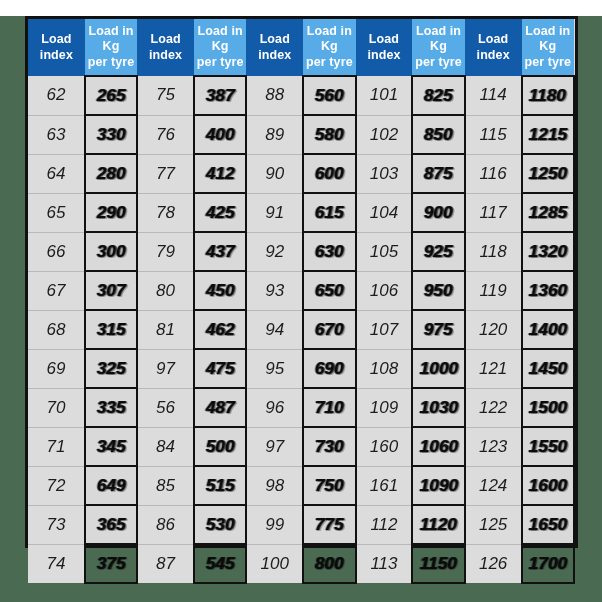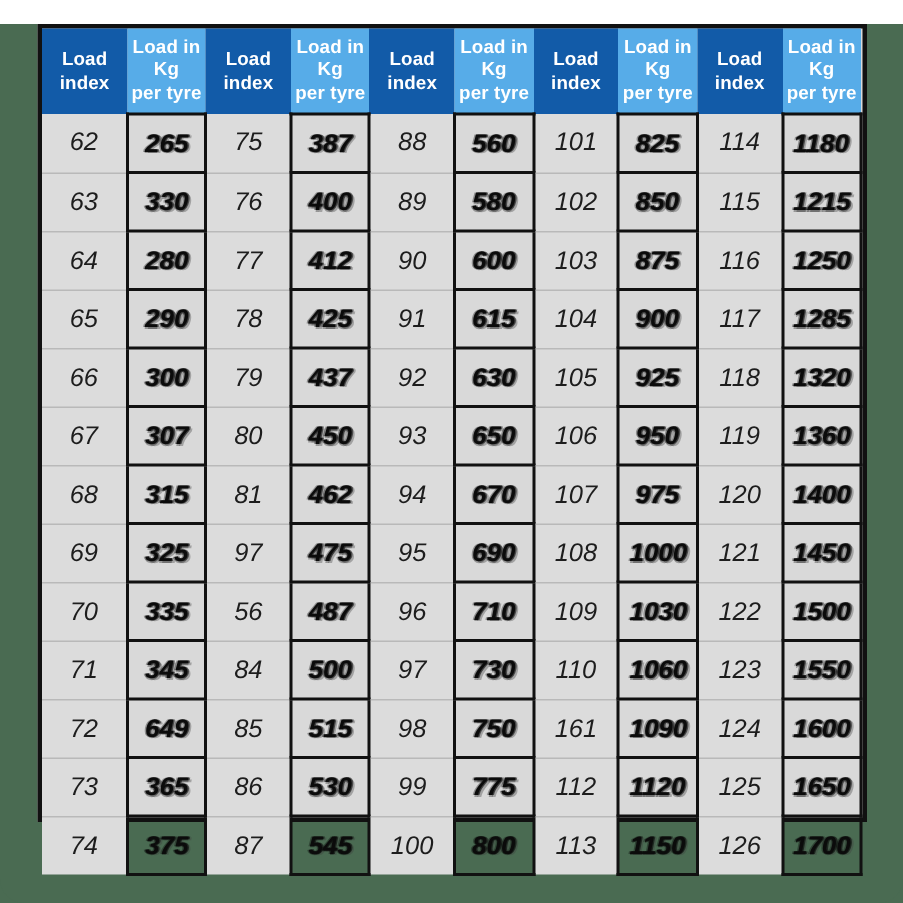--- a/index.html
+++ b/index.html
@@ -262,21 +262,21 @@
             <td class="idx"><span class="val">122</span></td>
             <td class="kg"><span class="val">1500</span></td>
           </tr>
           <tr class="body-row">
             <td class="idx"><span class="val">71</span></td>
             <td class="kg"><span class="val">345</span></td>
             <td class="idx"><span class="val">84</span></td>
             <td class="kg"><span class="val">500</span></td>
             <td class="idx"><span class="val">97</span></td>
             <td class="kg"><span class="val">730</span></td>
-            <td class="idx"><span class="val">110</span></td>
+            <td class="idx"><span class="val">160</span></td>
             <td class="kg"><span class="val">1060</span></td>
             <td class="idx"><span class="val">123</span></td>
             <td class="kg"><span class="val">1550</span></td>
           </tr>
           <tr class="body-row">
             <td class="idx"><span class="val">72</span></td>
             <td class="kg"><span class="val">649</span></td>
             <td class="idx"><span class="val">85</span></td>
             <td class="kg"><span class="val">515</span></td>
             <td class="idx"><span class="val">98</span></td>

